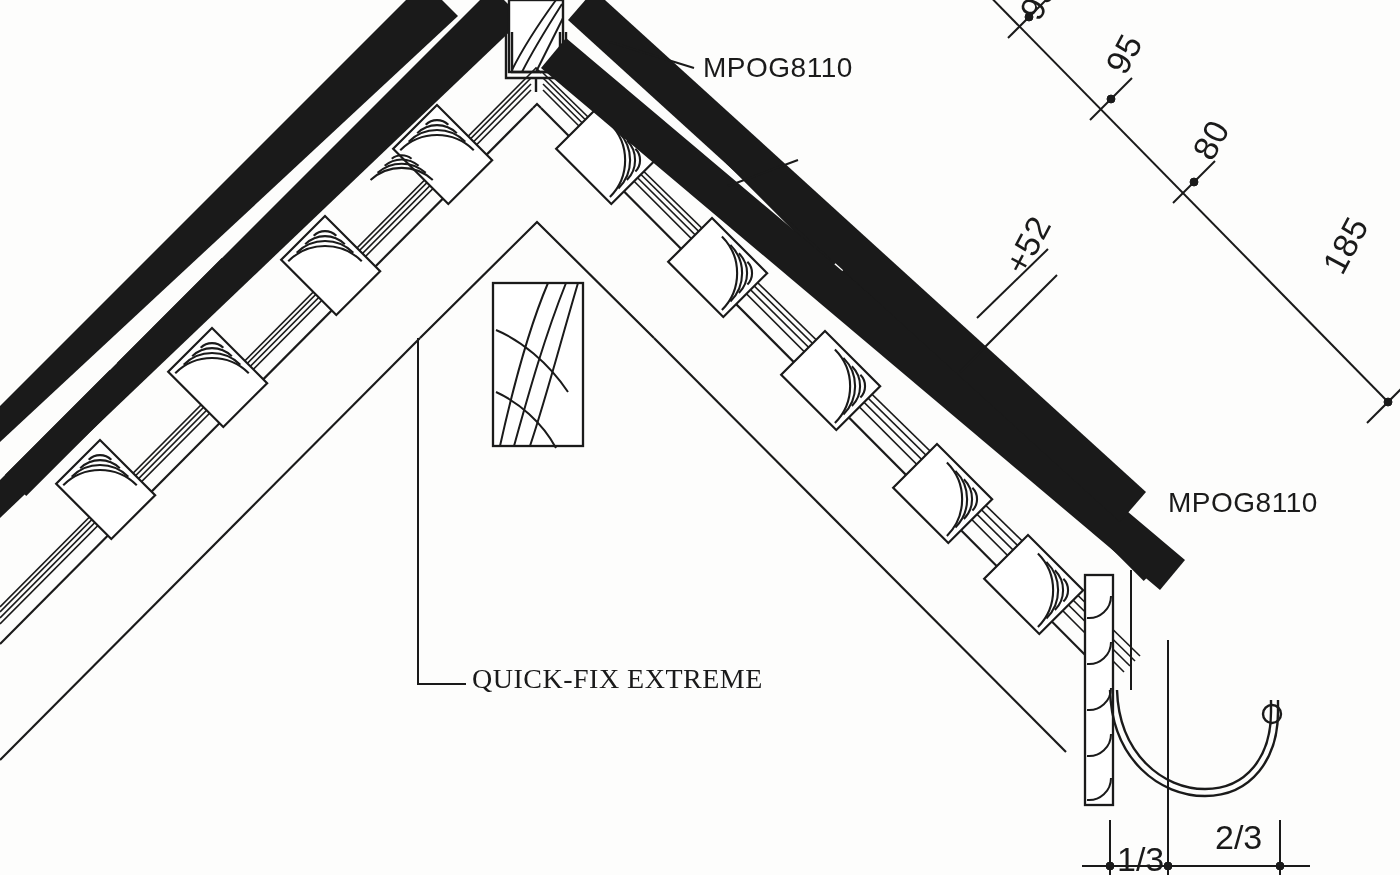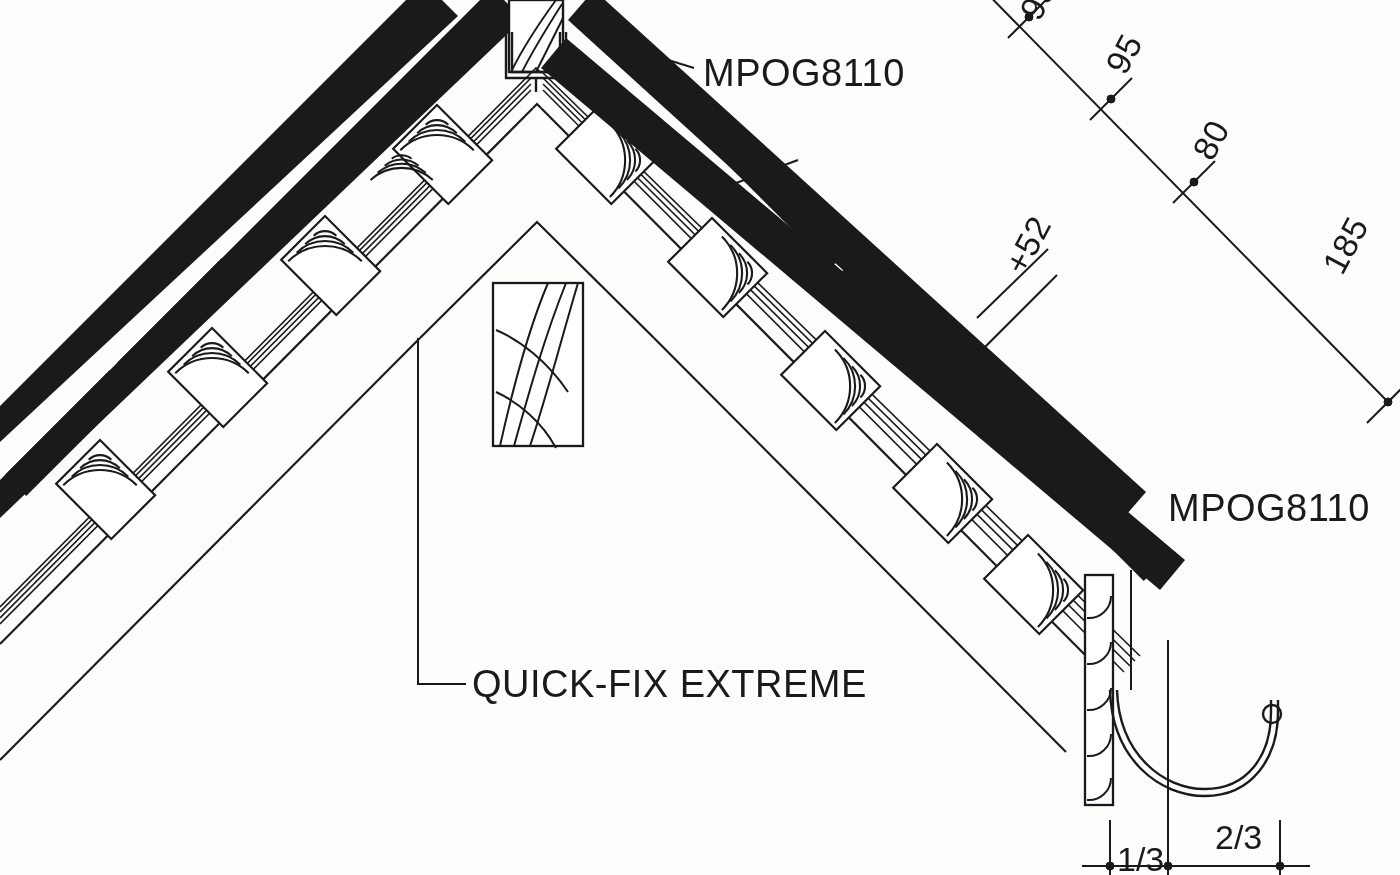--- a/index.html
+++ b/index.html
@@ -2,21 +2,21 @@
 <html><head>
 <meta charset="utf-8">
 <style>
   html,body{margin:0;padding:0;background:#ffffff;}
   body{width:1400px;height:875px;overflow:hidden;
        font-family:"Liberation Sans","DejaVu Sans",sans-serif;}
   #stage{position:relative;width:1400px;height:875px;background:#fdfdfc;}
   #dwg{position:absolute;left:0;top:0;}
   .lbl{position:absolute;color:#1a1a1a;white-space:nowrap;
        font-family:"Liberation Sans","DejaVu Sans",sans-serif;}
-  .lbl-part{font-size:38px;letter-spacing:.5px;}
+  .lbl-part{font-size:28px;letter-spacing:.5px;}
   .lbl-dim{font-size:34px;letter-spacing:.5px;}
   .lbl-frac{font-size:34px;}
 </style>
 </head>
 <body>
 
 <div id="stage">
 
 <svg id="dwg" width="1400" height="875" viewBox="0 0 1400 875">
 
@@ -244,21 +244,21 @@
     <circle cx="1280" cy="866" r="4"></circle>
   </g>
 
 </svg>
 
 <div class="lbl lbl-part" style="left:703px;top:52px;">MPOG8110</div>
 
 
 <div class="lbl lbl-part" style="left:1168px;top:487px;">MPOG8110</div>
 
-<div class="lbl lbl-part" style="left:472px;top:663px;">QUICK-FIX EXTREME</div>
+<div class="lbl lbl-part" style="left:472px;top:663px;font-family:Liberation Serif, serif;">QUICK-FIX EXTREME</div>
 
 <div class="lbl lbl-dim" style="left:1012px;top:8px;transform:rotate(-62deg);transform-origin:left top;">95</div>
 
 <div class="lbl lbl-dim" style="left:1098px;top:62px;transform:rotate(-62deg);transform-origin:left top;">95</div>
 
 <div class="lbl lbl-dim" style="left:1185px;top:148px;transform:rotate(-62deg);transform-origin:left top;">80</div>
 
 <div class="lbl lbl-dim" style="left:1315px;top:262px;transform:rotate(-62deg);transform-origin:left top;">185</div>
 
 <div class="lbl lbl-dim" style="left:997px;top:262px;transform:rotate(-62deg);transform-origin:left top;">+52</div>

